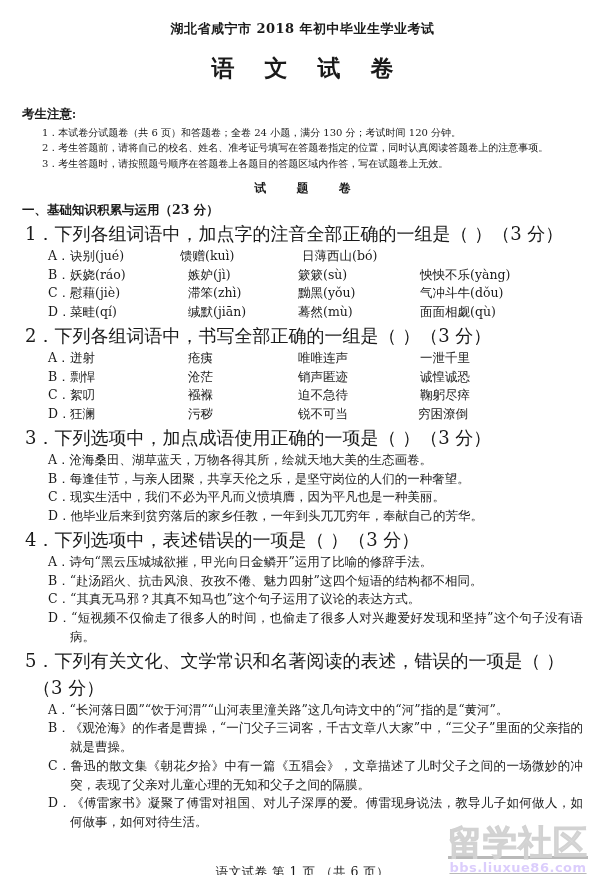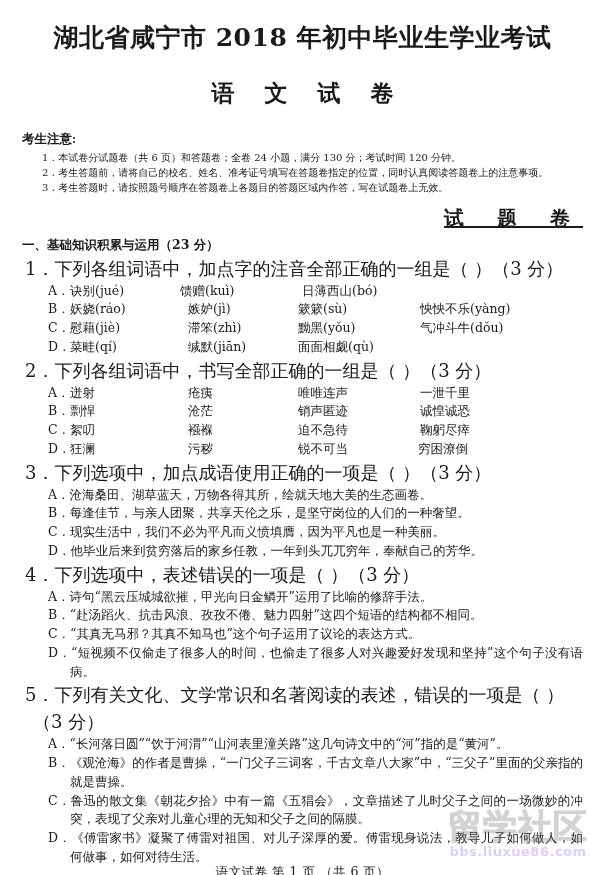--- a/index.html
+++ b/index.html
@@ -21,32 +21,32 @@
     position: relative;
     width: 605px;
     height: 875px;
     box-sizing: border-box;
     padding: 0 22px;
   }
 
   
   .doc-title {
     text-align: center;
-    font-size: 25px;
+    font-size: 13px;
     font-weight: bold;
     letter-spacing: 0.5px;
     margin: 20px 0 0 0;
     line-height: 1.4;
   }
   .doc-subtitle {
     text-align: center;
     font-size: 23px;
     font-weight: bold;
     letter-spacing: 11px;
-    margin: 23px 0 0 0;
+    margin: 15px 0 0 0;
     text-indent: 11px;
   }
 
   
   .notice-head {
     font-size: 12.5px;
     font-weight: bold;
     margin: 22px 0 2px 0;
     font-family: Liberation Serif, serif;
   }
@@ -54,27 +54,26 @@
     font-size: 10px;
     line-height: 1.52;
     text-indent: 2em;
     margin: 0;
     text-align: justify;
     text-justify: inter-ideograph;
   }
 
   
   .paper-head {
-    text-align: right;
-    font-size: 20px;
+    text-align: center;
+    font-size: 12px;
     font-weight: bold;
     letter-spacing: 13px;
     text-indent: 13px;
     margin: 9px 0 5px 0;
-    text-decoration: underline;
   }
 
   .section-head {
     font-size: 12.5px;
     font-weight: bold;
     margin: 2px 0 1px 0;
   }
 
   
   .question {
@@ -125,26 +124,27 @@
     bottom: 14px;
     text-align: center;
     font-size: 12.5px;
     letter-spacing: 0.5px;
   }
 
   
   .watermark {
     position: absolute;
     right: 6px;
-    bottom: 36px;
+    bottom: 20px;
     width: 162px;
     text-align: center;
     opacity: 0.30;
     pointer-events: none;
     user-select: none;
+    text-decoration: underline;
   }
   .wm-main {
     font-family: "DejaVu Sans", "Liberation Sans", sans-serif;
     font-size: 34px;
     font-weight: bold;
     letter-spacing: 1px;
     color: #8f8f8f;
     line-height: 1;
     -webkit-text-stroke: 1px #6e6e6e;
   }
@@ -193,20 +193,21 @@
       <span class="lab">C．</span>
       <span class="col c1">慰藉(jiè)</span>
       <span class="col c2">滞笨(zhì)</span>
       <span class="col c3">黝黑(yǒu)</span>
       <span class="col c4">气冲斗牛(dǒu)</span>
     </div>
     <div class="opt-row cols-4">
       <span class="lab">D．</span>
       <span class="col c1">菜畦(qí)</span>
       <span class="col c2">缄默(jiān)</span>
+      <span class="col c3">蓦然(mù)</span>
       <span class="col c4">面面相觑(qù)</span>
     </div>
   </div>
 
   <div class="question">
     <div class="q-stem"><span>2．</span><span>下列各组词语中，书写全部正确的一组是（     ）（3 分）</span></div>
     <div class="opt-row cols-4">
       <span class="lab">A．</span>
       <span class="col c1">迸射</span>
       <span class="col c2">疮痍</span>

